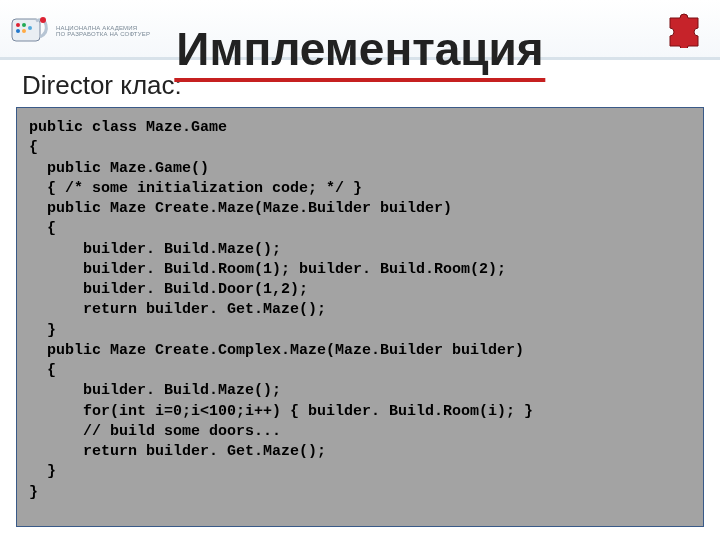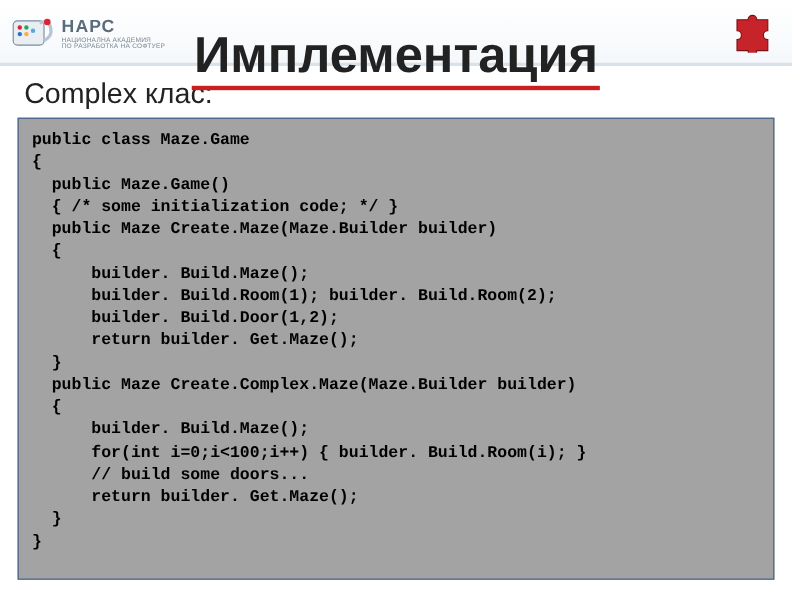--- a/index.html
+++ b/index.html
@@ -94,32 +94,31 @@
       <rect x="2" y="8" width="28" height="22" rx="4" fill="#e9eef3" stroke="#7a8aa0"></rect>
       <circle cx="8" cy="14" r="2" fill="#d23"></circle>
       <circle cx="14" cy="14" r="2" fill="#2a5"></circle>
       <circle cx="8" cy="20" r="2" fill="#27c"></circle>
       <circle cx="14" cy="20" r="2" fill="#fa4"></circle>
       <circle cx="20" cy="17" r="2" fill="#5ad"></circle>
       <path d="M26 10 Q34 6 36 14 Q38 22 30 26" fill="none" stroke="#b7c5d4" stroke-width="3"></path>
       <circle cx="33" cy="9" r="3" fill="#d23"></circle>
     </svg>
     <div class="logo-text-wrap">
-      <div class="logo-text">НАРС</div>
       <div class="logo-sub" style="white-space:pre-line">НАЦИОНАЛНА АКАДЕМИЯ
 ПО РАЗРАБОТКА НА СОФТУЕР</div>
     </div>
   </div>
   <div class="title">Имплементация</div>
   <svg class="puzzle-icon" viewBox="0 0 40 40">
     <path d="M6 10 h10 a4 4 0 0 1 8 0 h10 v10 a4 4 0 0 0 0 8 v10 h-10 a4 4 0 0 1 -8 0 h-10 v-10 a4 4 0 0 0 0 -8 z" fill="#c6232a" stroke="#7a0e12" stroke-width="1"></path>
   </svg>
 </div>
 
-<div class="subtitle">Complex клас:</div>
+<div class="subtitle">Director клас:</div>
 
 <div class="code-box">public class Maze.Game
 {
   public Maze.Game()
   { /* some initialization code; */ }
   public Maze Create.Maze(Maze.Builder builder)
   {
       builder. Build.Maze();
       builder. Build.Room(1); builder. Build.Room(2);
       builder. Build.Door(1,2);

